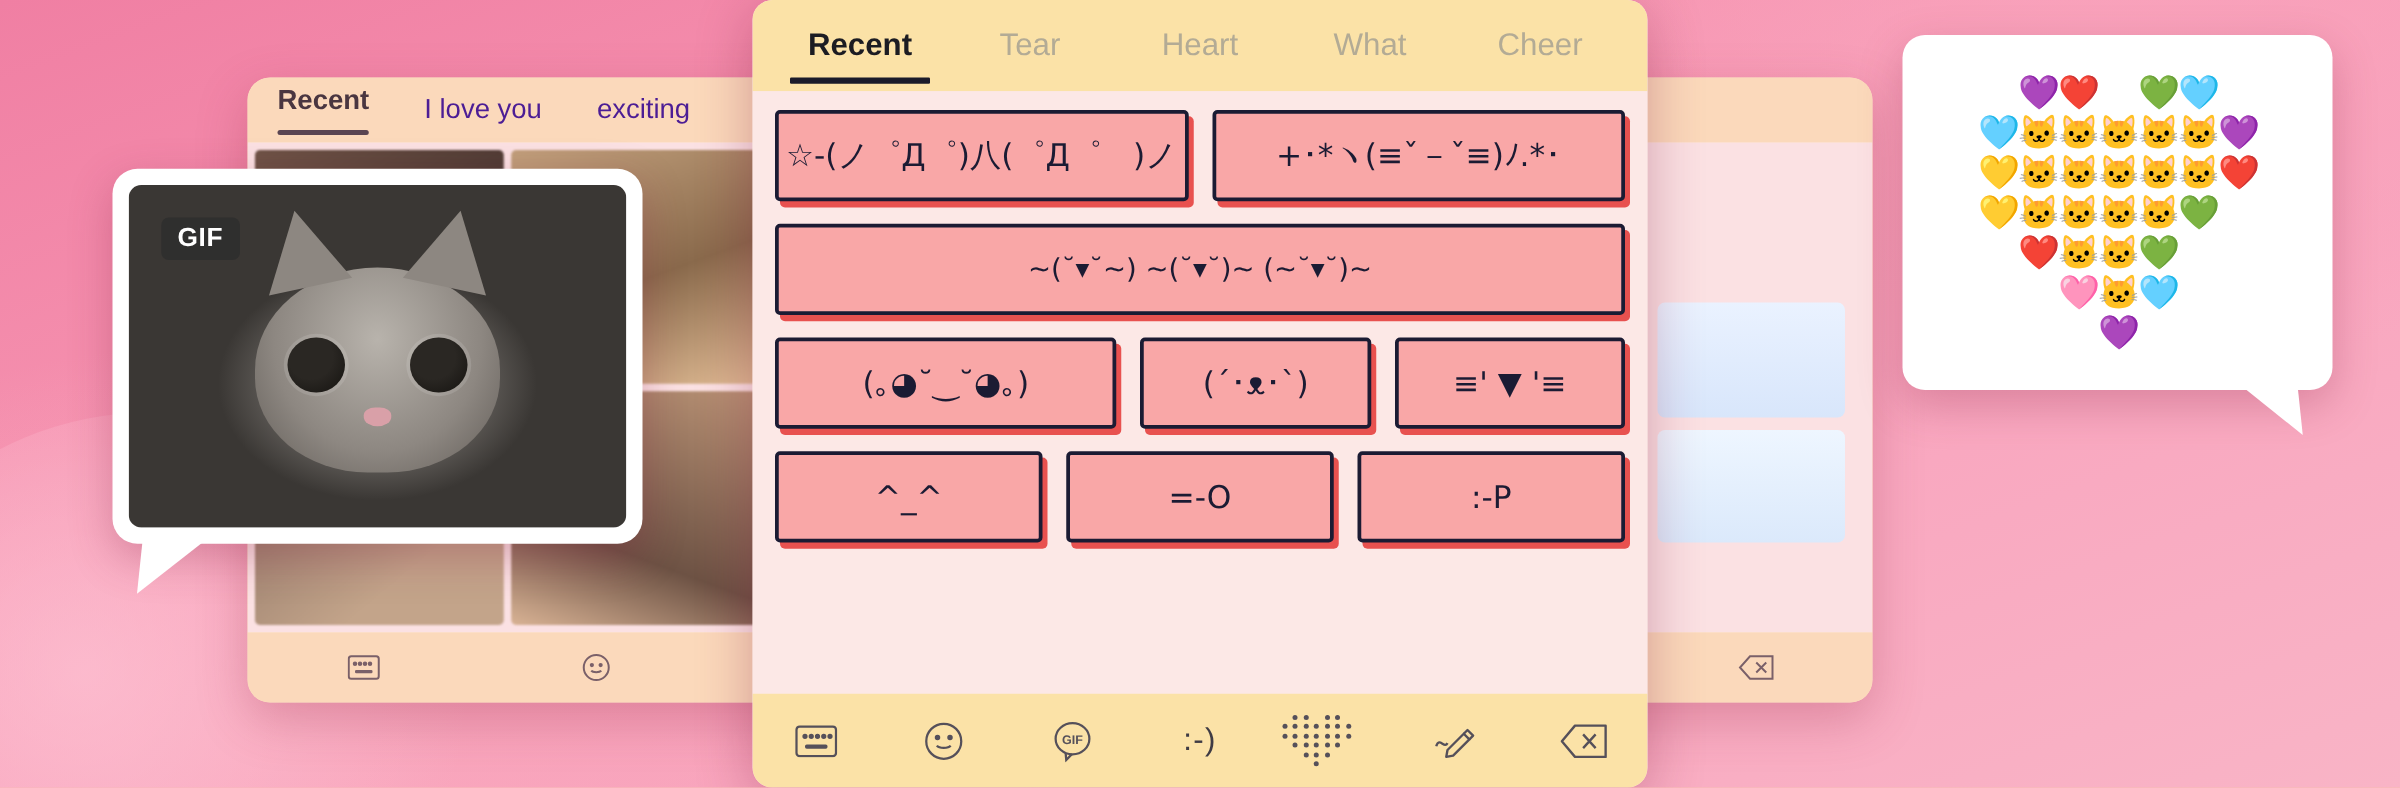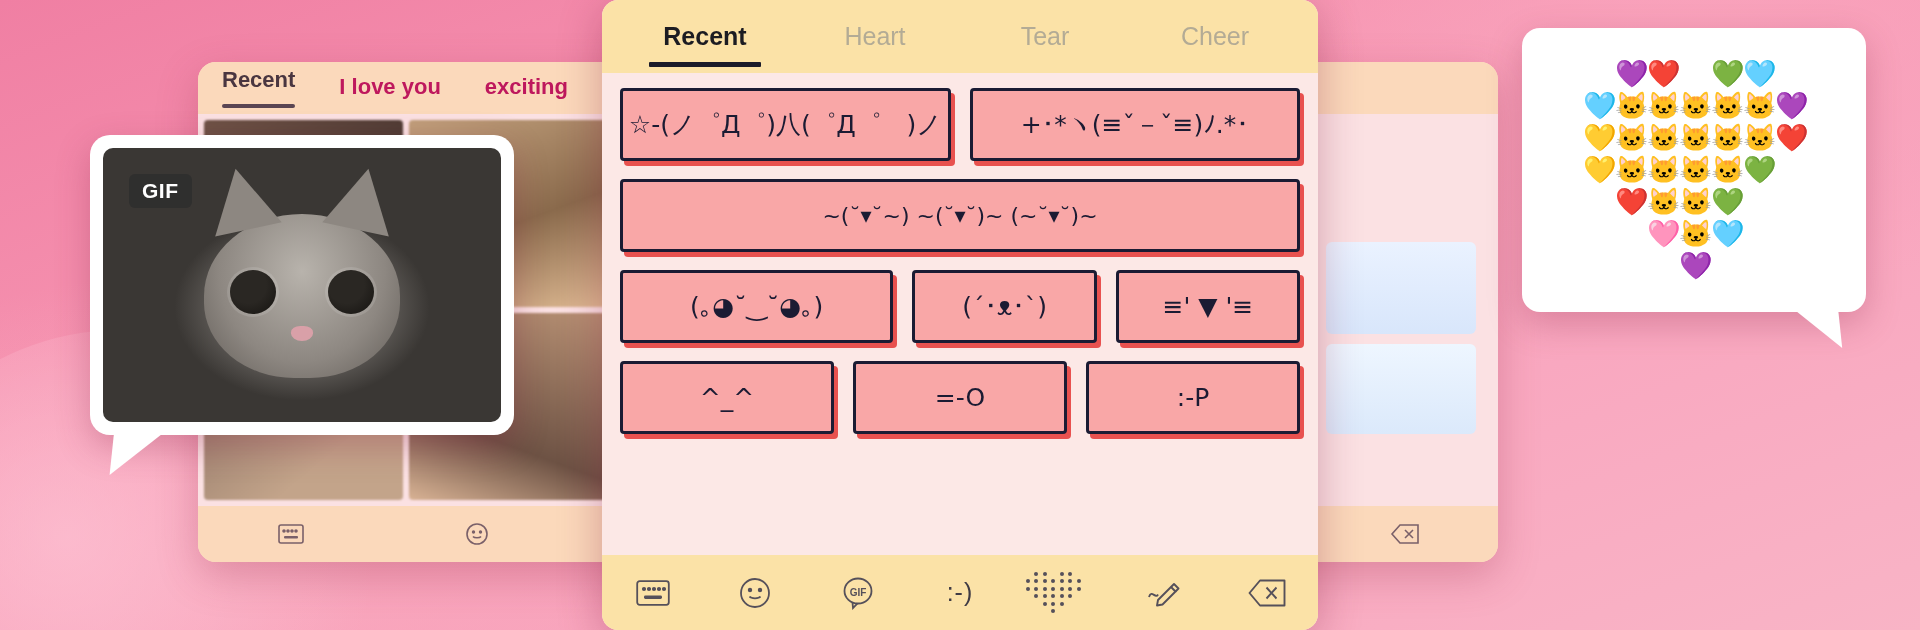--- a/index.html
+++ b/index.html
@@ -38,24 +38,23 @@
   #bg-kb-tabs {
     height: 52px;
     background: #fbd9bb;
     display: flex; align-items: center;
     padding-left: 24px;
     gap: 44px;
     position: relative;
   }
   .bg-tab {
     font-size: 22px;
-    color: #be185d;
+    color: #4c1d95;
     white-space: nowrap;
     padding-bottom: 2px;
-    font-weight: bold;
   }
   .bg-tab.active { color: #4a3640; font-weight: 600; }
   .bg-tab.active:after {
     content: "";
     display: block;
     height: 4px; background: #5a4552;
     margin-top: 11px; border-radius: 2px;
   }
   #bg-kb-body {
     position: absolute; top: 52px; left: 0; right: 0; bottom: 56px;
@@ -569,22 +568,23 @@
   <div class="tail"></div>
 </div>
 
 <div id="fg-panel">
 
   <div id="fg-tabs">
     <div class="fg-tab active">
       <span>Recent</span>
         <span class="ul"></span>
     </div>
+    <div class="fg-tab">Tear</div>
     <div class="fg-tab">Heart</div>
-    <div class="fg-tab">Tear</div>
+    <div class="fg-tab">What</div>
     <div class="fg-tab">Cheer</div>
   </div>
 
   <div id="fg-grid">
       <div class="fg-row">
         <div class="key w2">☆-(ノ゜Д゜)八(゜Д゜　)ノ</div>
         <div class="key w2">+･*ヽ(≡ˇ－ˇ≡)ﾉ.*･</div>
       </div>
       <div class="fg-row">
         <div class="key w2 sm">~(˘▾˘~) ~(˘▾˘)~ (~˘▾˘)~</div>

